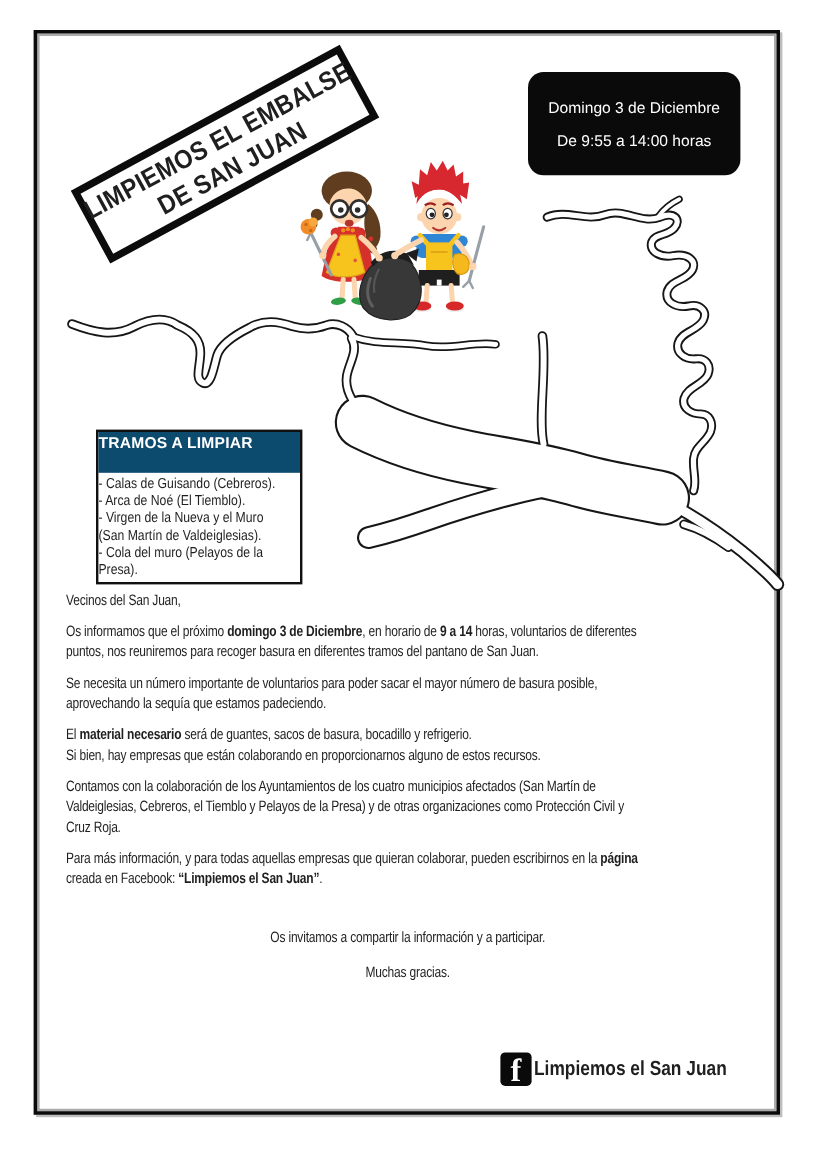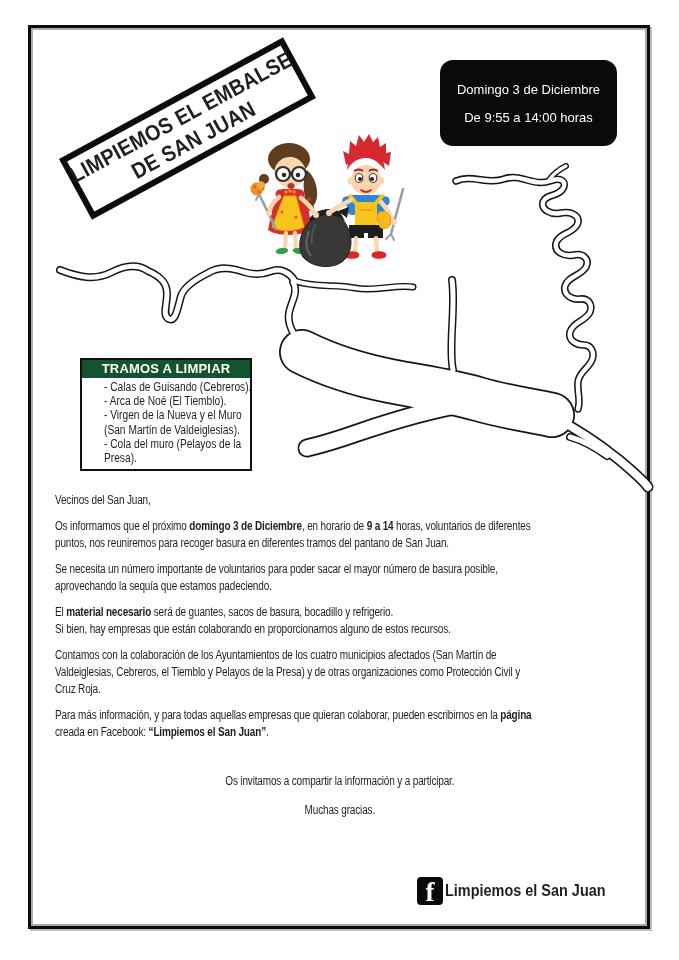--- a/index.html
+++ b/index.html
@@ -13,23 +13,23 @@
          background:rgba(255,255,255,.96);transform:rotate(-28.5deg);display:flex;flex-direction:column;
          align-items:center;justify-content:center;font-weight:bold;font-size:22px;line-height:26px;text-align:center;}
   .stamp span{display:block;white-space:nowrap;transform:scaleX(.9);letter-spacing:.3px;}
 
   .datebox{position:absolute;left:440px;top:60px;width:177px;height:86px;background:#0a0a0a;border-radius:13px;
            color:#ffffff;display:flex;flex-direction:column;align-items:center;justify-content:center;
            font-size:13px;gap:13px;}
   .datebox div{white-space:nowrap;}
 
   .tramos{position:absolute;left:80px;top:358px;width:168px;border:2px solid #101010;background:#ffffff;}
-  .tramos-title{background:#14532d;color:#ffffff;font-weight:bold;font-size:13px;text-align:center;
-                padding:1px 0 2px;letter-spacing:.2px;}
-  .tramos-body{padding:2px 0 4px 22px;}
+  .tramos-title{background:#0c4a6e;color:#ffffff;font-weight:bold;font-size:13px;text-align:left;
+                padding:1px 0 18px;letter-spacing:.2px;}
+  .tramos-body{padding:2px 0 4px 0;}
   .tramos-body div{font-size:12px;line-height:14.2px;white-space:nowrap;width:190px;
                    transform:scaleX(.85);transform-origin:0 0;}
 
   .letter{position:absolute;left:55px;top:492px;width:712px;transform:scaleX(.8);transform-origin:0 0;
           font-size:12.5px;line-height:17px;letter-spacing:-0.2px;}
   .para{margin:0 0 9px 0;}
   .para.mt{margin-top:6px;}
   .tline{display:block;white-space:nowrap;}
   .closing{margin-top:32px;text-align:center;}
   .closing div{margin-bottom:12px;}

